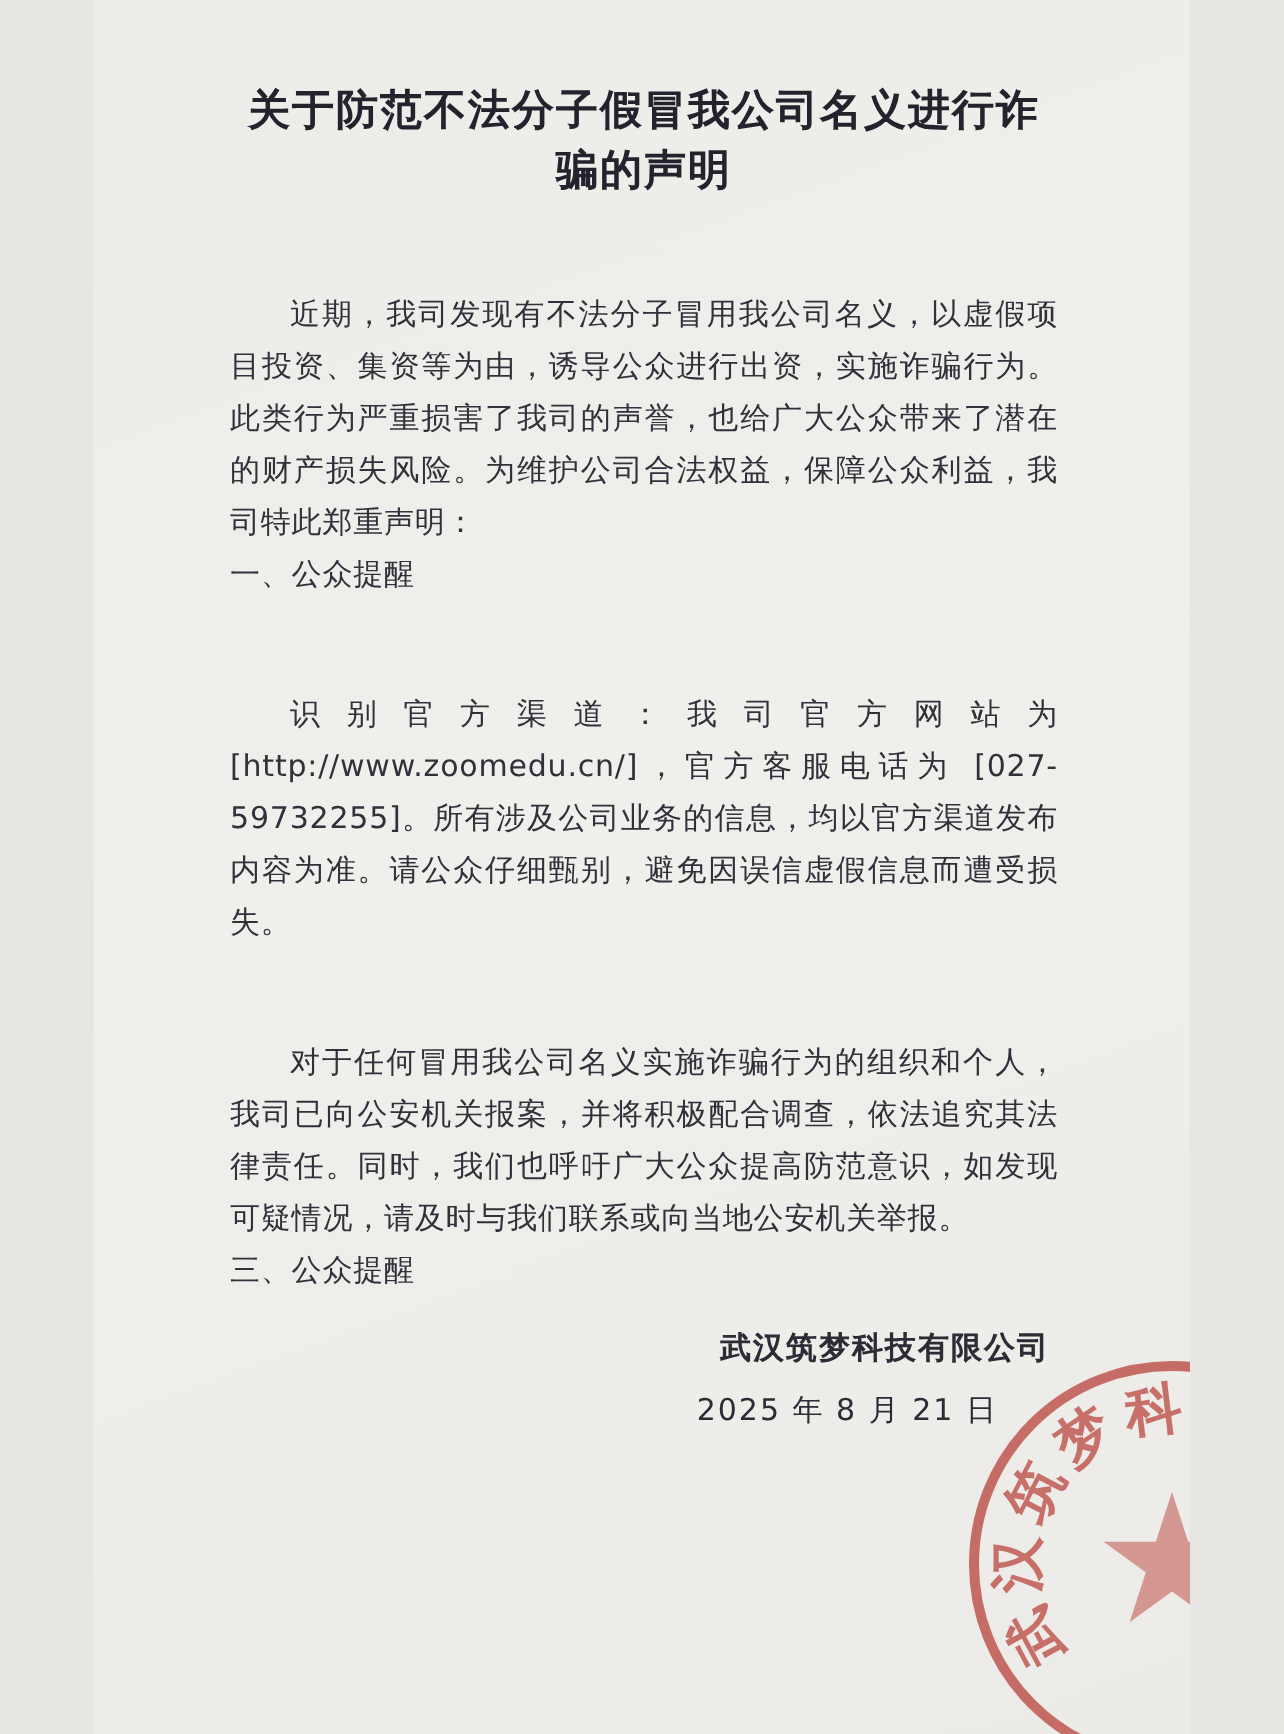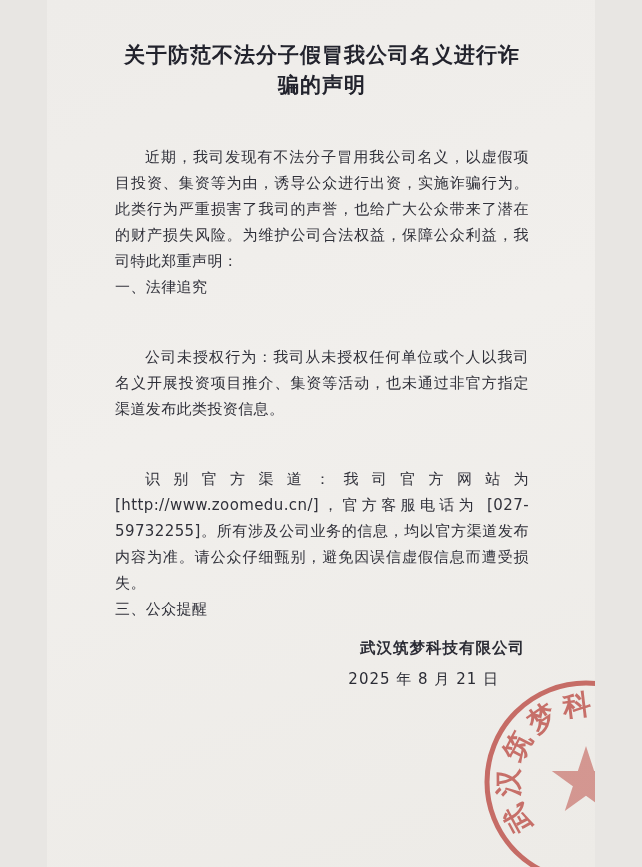--- a/index.html
+++ b/index.html
@@ -72,23 +72,23 @@
   }
 </style>
 </head>
 <body>
 
 <div class="paper">
 
   <h1 class="doc-title">关于防范不法分子假冒我公司名义进行诈骗的声明</h1>
 
   <p class="para indent">近期，我司发现有不法分子冒用我公司名义，以虚假项目投资、集资等为由，诱导公众进行出资，实施诈骗行为。此类行为严重损害了我司的声誉，也给广大公众带来了潜在的财产损失风险。为维护公司合法权益，保障公众利益，我司特此郑重声明：</p>
-  <p class="para heading">一、法律追究</p>
-  <p class="para indent">公司未授权行为：我司从未授权任何单位或个人以我司名义开展投资项目推介、集资等活动，也未通过非官方指定渠道发布此类投资信息。</p>
+  <p class="para heading">一、公众提醒</p>
   <p class="para indent">识别官方渠道：我司官方网站为 [http://www.zoomedu.cn/]，官方客服电话为 [027-59732255]。所有涉及公司业务的信息，均以官方渠道发布内容为准。请公众仔细甄别，避免因误信虚假信息而遭受损失。</p>
+  <p class="para indent">对于任何冒用我公司名义实施诈骗行为的组织和个人，我司已向公安机关报案，并将积极配合调查，依法追究其法律责任。同时，我们也呼吁广大公众提高防范意识，如发现可疑情况，请及时与我们联系或向当地公安机关举报。</p>
   <p class="para heading">三、公众提醒</p>
 
   <div class="signature-block">
     <p class="signature-company">武汉筑梦科技有限公司</p>
     <p class="signature-date">2025 年 8 月 21 日</p>
   </div>
 
   <svg class="company-seal" viewBox="0 0 212 212" xmlns="http://www.w3.org/2000/svg">
     <defs>
       <path id="sealTextArc" d="M 53.9 149.7 A 68 68 0 1 1 140 164.9" fill="none"></path>

